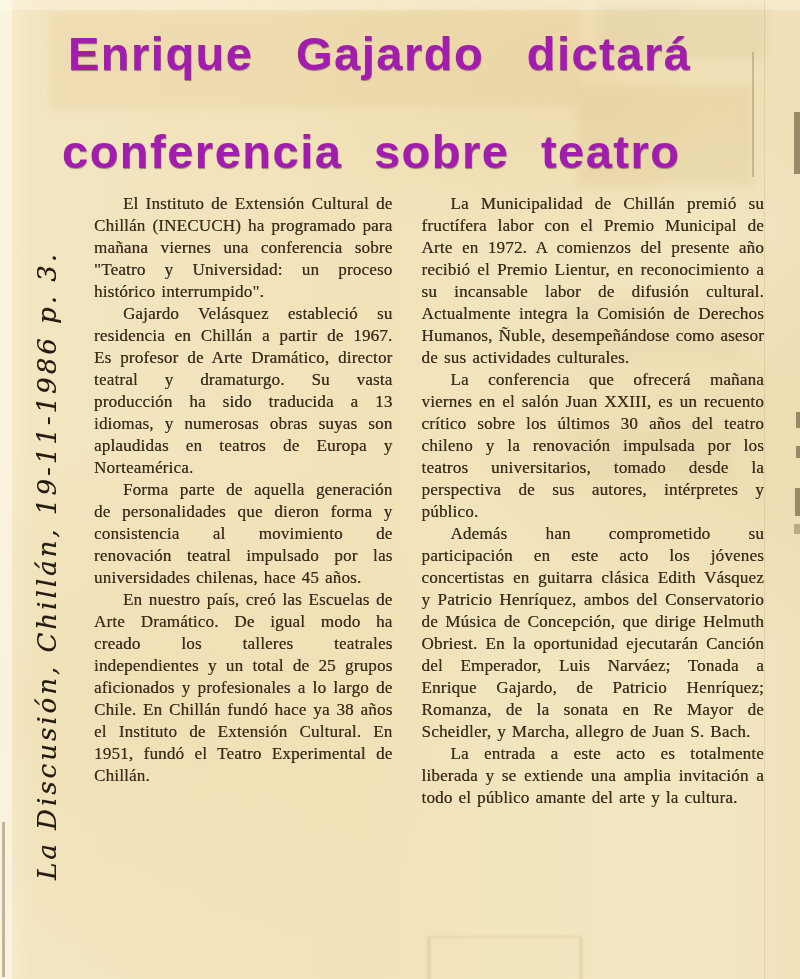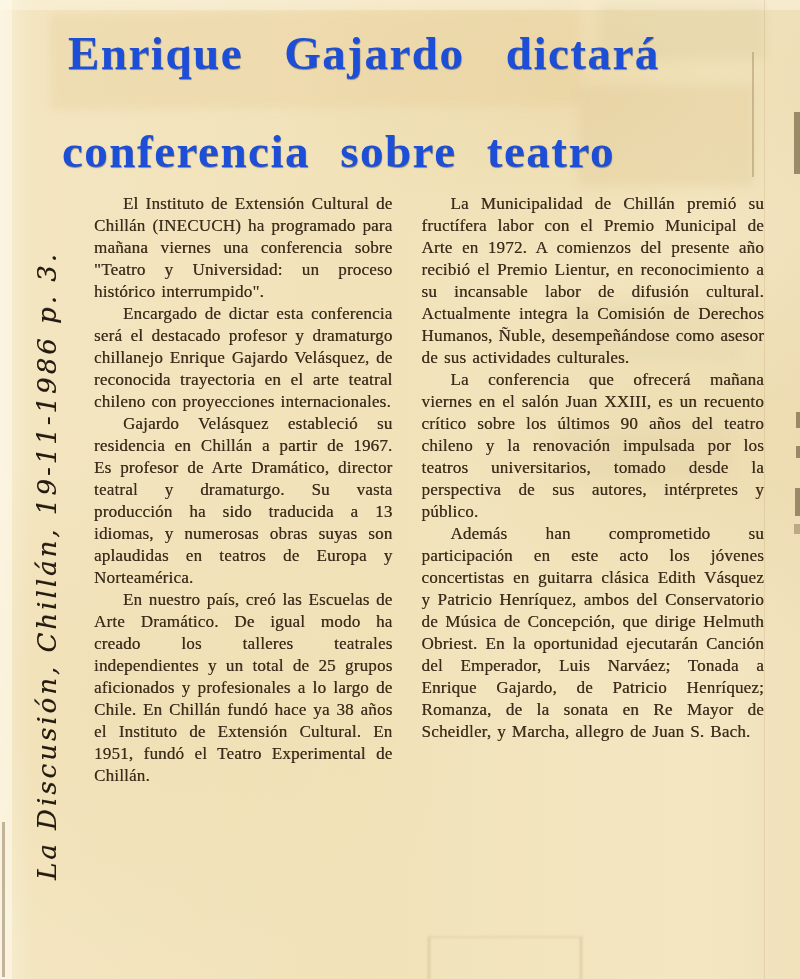--- a/index.html
+++ b/index.html
@@ -34,23 +34,23 @@
   .em-2 { left:796px; top:412px; width:4px; height:16px; }
   .em-3 { left:796px; top:446px; width:4px; height:12px; }
   .em-4 { left:795px; top:488px; width:5px; height:28px; }
   .em-5 { left:794px; top:524px; width:6px; height:10px; opacity:.6; }
   .left-edge-line  { position:absolute; left:2px; top:822px; width:3px; height:155px; background: rgba(110,85,50,0.40); }
   .bottom-ghost    { position:absolute; left:428px; top:936px; width:150px; height:60px;
                      border: 2px solid rgba(140,115,70,0.22); border-top-color: rgba(140,115,70,0.10); filter: blur(1px); }
 
   .headline {
     position: absolute;
-    font-family: Liberation Serif, serif;
+    font-family: Liberation Sans, sans-serif;
     font-weight: bold;
-    color: #1d4ed8;
+    color: #a21caf;
     white-space: nowrap;
     text-shadow: 0.5px 0.5px 0.8px rgba(40,32,23,0.45);
   }
   .headline-1 { left: 68px; top: 26px;  font-size: 47px; word-spacing: 28px; letter-spacing: 1.5px; }
   .headline-2 { left: 62px; top: 124px; font-size: 47px; word-spacing: 17px; letter-spacing: 1.5px; }
 
   .margin-note-wrap {
     position: absolute; left: 4px; top: 168px; width: 86px; height: 795px;
     display: flex; align-items: center; justify-content: center;
   }
@@ -110,22 +110,23 @@
 
 <div class="headline headline-2">conferencia sobre teatro</div>
 
 <div class="margin-note-wrap">
   <span class="margin-note">La Discusión, Chillán, 19-11-1986 p. 3.</span>
 </div>
 
 <div class="article">
   <div class="col col-left">
     <p>El Instituto de Extensión Cultural de Chillán (INECUCH) ha programado para mañana viernes una conferencia sobre "Teatro y Universidad: un proceso histórico interrumpido".</p>
-    <p>Encargado de dictar esta conferencia será el destacado profesor y dramaturgo chillanejo Enrique Gajardo Velásquez, de reconocida trayectoria en el arte teatral chileno con proyecciones internacionales.</p>
     <p>Gajardo Velásquez estableció su residencia en Chillán a partir de 1967. Es profesor de Arte Dramático, director teatral y dramaturgo. Su vasta producción ha sido traducida a 13 idiomas, y numerosas obras suyas son aplaudidas en teatros de Europa y Norteamérica.</p>
+    <p>Forma parte de aquella generación de personalidades que dieron forma y consistencia al movimiento de renovación teatral impulsado por las universidades chilenas, hace 45 años.</p>
     <p>En nuestro país, creó las Escuelas de Arte Dramático. De igual modo ha creado los talleres teatrales independientes y un total de 25 grupos aficionados y profesionales a lo largo de Chile. En Chillán fundó hace ya 38 años el Instituto de Extensión Cultural. En 1951, fundó el Teatro Experimental de Chillán.</p>
   </div>
   <div class="col col-right">
     <p>La Municipalidad de Chillán premió su fructífera labor con el Premio Municipal de Arte en 1972. A comienzos del presente año recibió el Premio Lientur, en reconocimiento a su incansable labor de difusión cultural. Actualmente integra la Comisión de Derechos Humanos, Ñuble, desempeñándose como asesor de sus actividades culturales.</p>
-    <p>La conferencia que ofrecerá mañana viernes en el salón Juan XXIII, es un recuento crítico sobre los últimos 90 años del teatro chileno y la renovación impulsada por los teatros universitarios, tomado desde la perspectiva de sus autores, intérpretes y público.</p>
+    <p>La conferencia que ofrecerá mañana viernes en el salón Juan XXIII, es un recuento crítico sobre los últimos 30 años del teatro chileno y la renovación impulsada por los teatros universitarios, tomado desde la perspectiva de sus autores, intérpretes y público.</p>
     <p>Además han comprometido su participación en este acto los jóvenes concertistas en guitarra clásica Edith Vásquez y Patricio Henríquez, ambos del Conservatorio de Música de Concepción, que dirige Helmuth Obriest. En la oportunidad ejecutarán Canción del Emperador, Luis Narváez; Tonada a Enrique Gajardo, de Patricio Henríquez; Romanza, de la sonata en Re Mayor de Scheidler, y Marcha, allegro de Juan S. Bach.</p>
+    <p>La entrada a este acto es totalmente liberada y se extiende una amplia invitación a todo el público amante del arte y la cultura.</p>
   </div>
 </div>
 
 </body></html>

